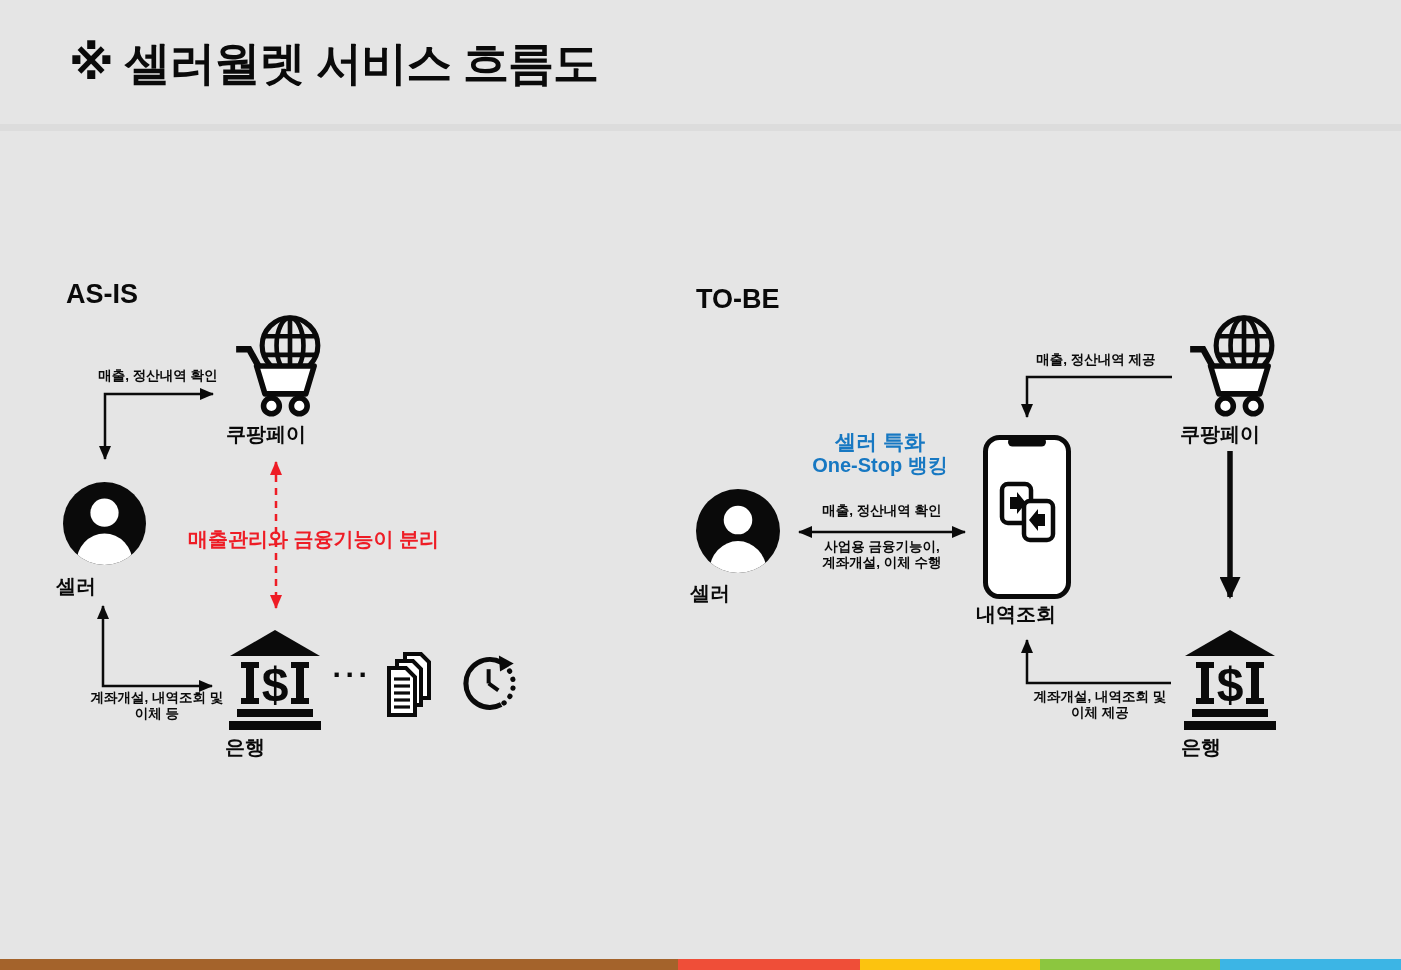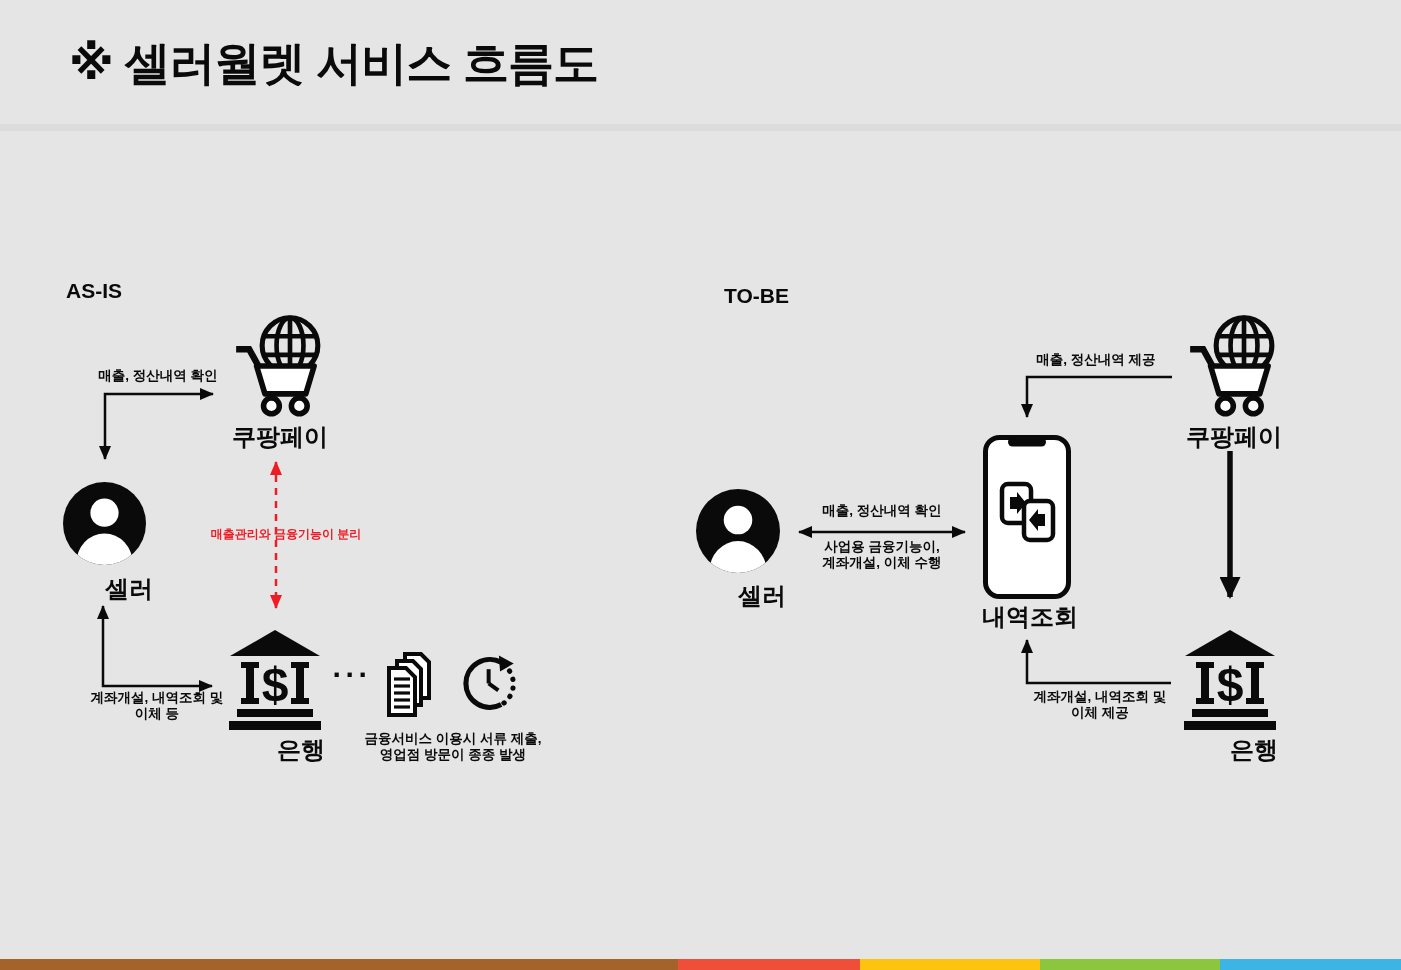--- a/index.html
+++ b/index.html
@@ -3,24 +3,24 @@
 <meta charset="utf-8">
 <style>
   html,body{margin:0;padding:0;background:#fff;}
   .canvas{
     position:relative;width:1401px;height:970px;background:#e5e5e5;overflow:hidden;
     font-family:"Liberation Sans","DejaVu Sans",sans-serif;color:#0a0a0a;
   }
   .abs{position:absolute;}
   .page-title{font-size:46px;font-weight:700;letter-spacing:-1px;white-space:nowrap;}
   .divider{background:#dcdcdc;width:100%;height:7px;}
-  .section-label{font-size:21px;font-weight:700;}
-  .entity-label{font-size:24px;font-weight:700;text-align:right;}
+  .section-label{font-size:27px;font-weight:700;}
+  .entity-label{font-size:20px;font-weight:700;text-align:left;}
   .lbl{font-size:13.5px;font-weight:700;text-align:center;line-height:1.22;white-space:nowrap;}
-  .lbl-red{font-size:12px;font-weight:700;text-align:center;color:#ee1c25;white-space:nowrap;}
+  .lbl-red{font-size:20px;font-weight:700;text-align:center;color:#ee1c25;white-space:nowrap;}
   .lbl-blue{font-weight:700;text-align:center;color:#1778c2;line-height:1.15;white-space:nowrap;}
   .lbl-blue .l1{font-size:21px;}
   .lbl-blue .l2{font-size:20px;}
   .ellipsis{font-size:30px;font-weight:700;letter-spacing:3px;text-align:center;}
   .stripe{position:absolute;left:0;top:959px;width:1401px;height:11px;display:flex;}
   .stripe div{height:100%;}
   .seg-brown{width:678px;background:#a4632b;}
   .seg-red{width:182px;background:#ef4e38;}
   .seg-yellow{width:180px;background:#fcc30f;}
   .seg-green{width:180px;background:#8cc63f;}
@@ -29,21 +29,21 @@
 </style>
 </head>
 <body>
 
 <div class="canvas">
 
   <div class="abs page-title" style="left:69px;top:33px;">※ 셀러월렛 서비스 흐름도</div>
   <div class="abs divider" style="left:0;top:124px;"></div>
 
   <div class="abs section-label" style="left:66px;top:279px;">AS-IS</div>
-  <div class="abs section-label" style="left:724px;top:284px;">TO-BE</div>
+  <div class="abs section-label" style="left:696px;top:284px;">TO-BE</div>
 
   <svg class="abs" style="left:0;top:0;" width="1401" height="970" viewBox="0 0 1401 970">
     <defs>
       <marker id="mA" markerUnits="userSpaceOnUse" markerWidth="15" markerHeight="13" refX="13" refY="6.5" orient="auto-start-reverse">
         <path d="M0,0.5 L14,6.5 L0,12.5 z" fill="#0a0a0a"></path>
       </marker>
       <marker id="mR" markerUnits="userSpaceOnUse" markerWidth="15" markerHeight="13" refX="13" refY="6.5" orient="auto-start-reverse">
         <path d="M0,0.5 L14,6.5 L0,12.5 z" fill="#ee1c25"></path>
       </marker>
       <marker id="mBig" markerUnits="userSpaceOnUse" markerWidth="24" markerHeight="21" refX="20" refY="10.5" orient="auto">
@@ -131,25 +131,25 @@
     <line x1="52" y1="51" x2="52" y2="26" stroke="#0a0a0a" stroke-width="7"></line>
     <line x1="52" y1="51" x2="69" y2="63" stroke="#0a0a0a" stroke-width="7"></line>
   </svg>
 
   <div class="abs lbl" style="left:92px;top:368px;width:132px;">매출, 정산내역 확인</div>
   <div class="abs lbl" style="left:88px;top:690px;width:138px;">
     <div>계좌개설, 내역조회 및</div>
     <div>이체 등</div>
   </div>
   <div class="abs lbl-red" style="left:188px;top:526px;width:196px;">매출관리와 금융기능이 분리</div>
-  <div class="abs lbl" style="left:360px;top:731px;width:186px;">
-    <div>금융서비스 이용시 서류 제출,</div>
-    <div>영업점 방문이 종종 발생</div>
-  </div>
-
+
+  <div class="abs lbl-blue" style="left:793px;top:430px;width:174px;">
+    <div class="l1">셀러 특화</div>
+    <div class="l2">One-Stop 뱅킹</div>
+  </div>
 
   <svg class="abs" style="left:1184px;top:314px;" width="94" height="104" viewBox="0 0 100 112">
     <g stroke="#0a0a0a" fill="none">
       <circle cx="64" cy="34" r="30" stroke-width="5.5"></circle>
       <ellipse cx="64" cy="34" rx="14.5" ry="30" stroke-width="5"></ellipse>
       <line x1="64" y1="4" x2="64" y2="64" stroke-width="5"></line>
       <line x1="36" y1="24" x2="92" y2="24" stroke-width="5"></line>
       <line x1="36" y1="44" x2="92" y2="44" stroke-width="5"></line>
     </g>
     <path d="M6,38 H20 L30,56" fill="none" stroke="#0a0a0a" stroke-width="7"></path>

